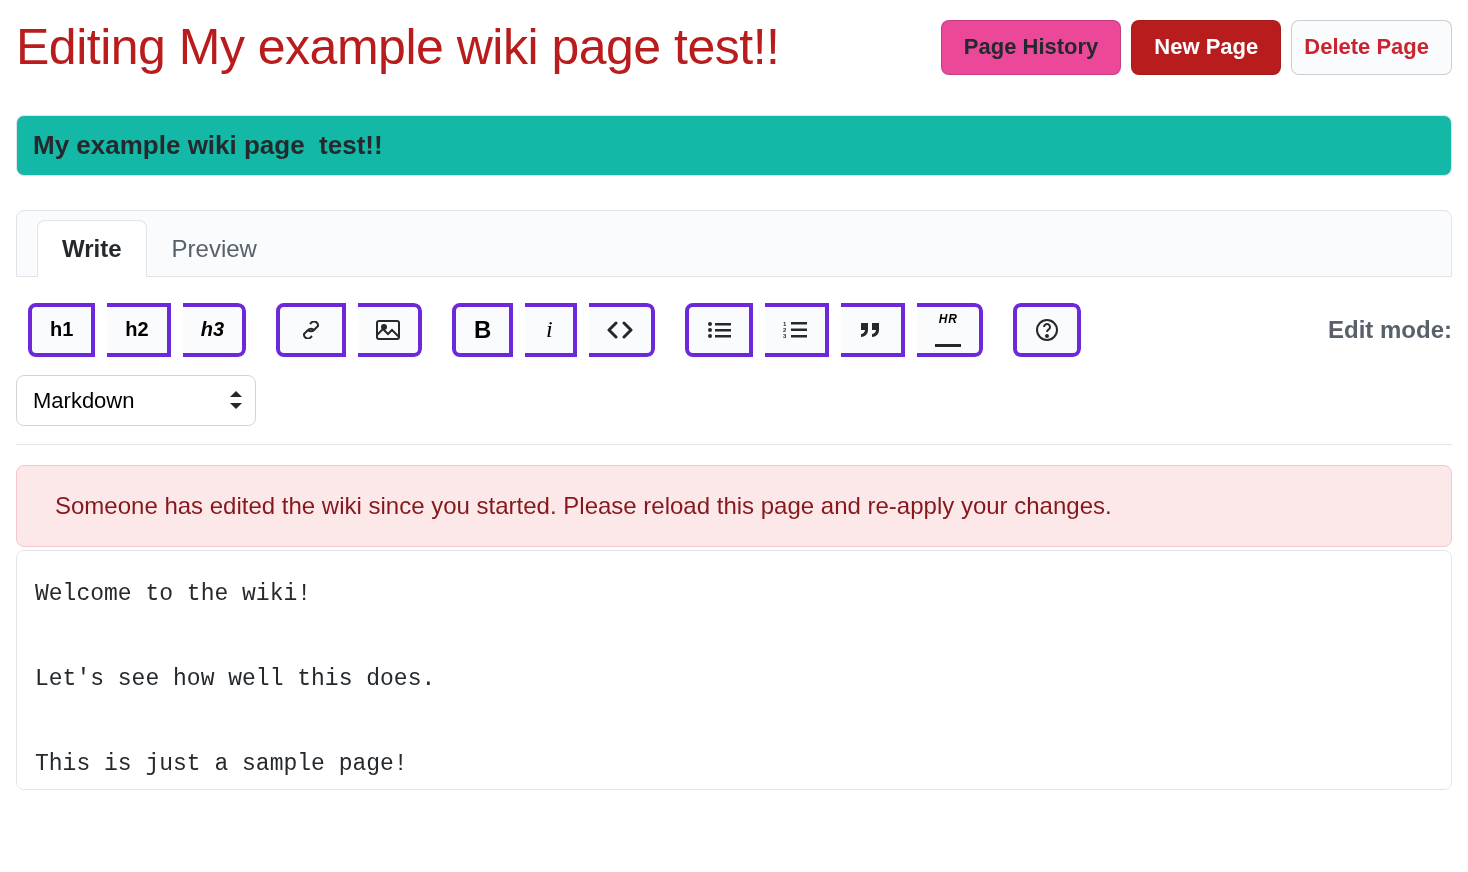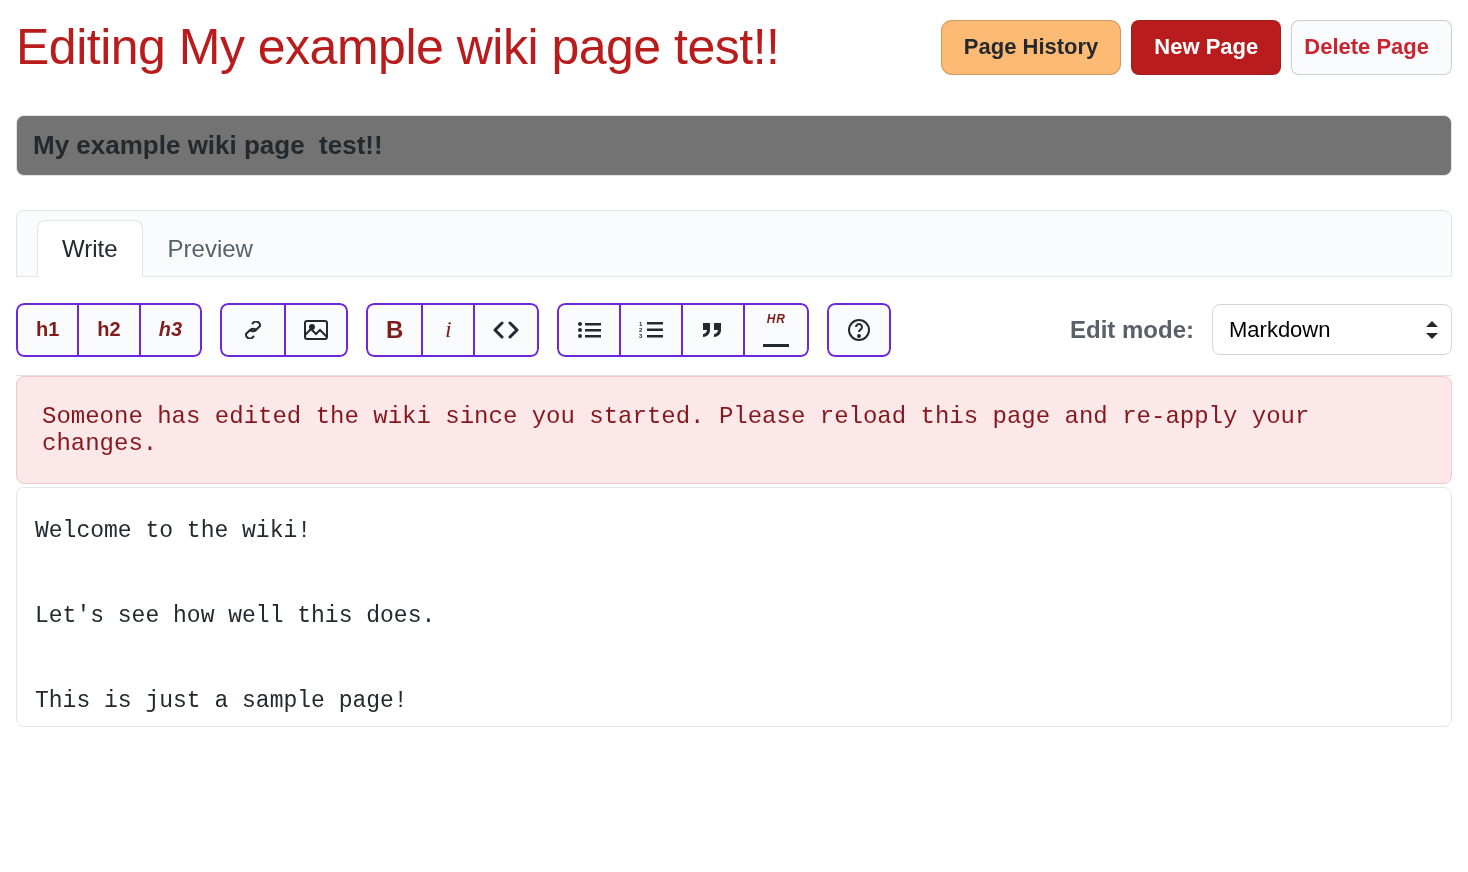--- a/index.html
+++ b/index.html
@@ -35,44 +35,43 @@
   font-size: 22px;
   font-weight: 600;
   padding: 11px 22px;
   border-radius: 8px;
   border: 1px solid rgba(27,31,35,0.2);
   cursor: pointer;
   white-space: nowrap;
   line-height: 1.4;
 }
 .btn-default {
-  background: #fdba74;
-  color: #24292e;
-  border-radius: 11px;
+  background: #ec4899;
+  color: #24292e;
 }
 .btn-primary {
   background: #b91c1c;
   color: #fff;
   border-color: rgba(27,31,35,0.15);
 }
 .btn-danger {
   background: #fafbfc;
   color: #cb2431;
   padding-left: 12px;
 }
 .title-input {
   width: 100%;
   font-size: 26px;
   font-weight: 700;
   padding: 14px 16px;
   border: 1px solid #e1e4e8;
   border-radius: 8px;
   margin-top: 36px;
   color: #24292e;
-  background: #737373;
+  background: #14b8a6;
 }
 .tabnav {
   margin-top: 34px;
   border: 1px solid #e1e4e8;
   border-radius: 8px 8px 0 0;
   background: #fafbfc;
   padding: 8px 20px 0 20px;
   display: flex;
 }
 .tab {
@@ -83,48 +82,50 @@
   border-radius: 8px 8px 0 0;
   cursor: pointer;
   color: #586069;
   position: relative;
   bottom: -1px;
 }
 .tab.active {
   background: #fff;
   border-color: #e1e4e8;
   color: #24292e;
+  font-weight: bold;
 }
 .toolbar-row {
   display: flex;
   align-items: center;
   margin-top: 26px;
   padding-bottom: 18px;
   border-bottom: 1px solid #e1e4e8;
   flex-wrap: wrap;
   gap: 18px;
 }
 .tool-group {
   display: inline-flex;
   border-radius: 8px;
   overflow: hidden;
 }
 .tool-btn {
-  border: 2px solid #6d28d9;
+  border: 4px solid #6d28d9;
   background: #fafbfc;
   padding: 10px 18px;
   font-size: 20px;
   font-weight: 600;
   cursor: pointer;
   display: flex;
   align-items: center;
   justify-content: center;
   min-width: 52px;
   height: 54px;
-  color: #7f1d1d;
+  color: #000000;
+  margin-left: 12px;
 }
 .tool-group .tool-btn + .tool-btn {
   border-left: none;
 }
 .tool-group .tool-btn:first-child {
   border-radius: 8px 0 0 8px;
 }
 .tool-group .tool-btn:last-child {
   border-radius: 0 8px 8px 0;
   font-style: italic;
@@ -158,24 +159,24 @@
   position: absolute;
   right: 14px;
   top: 50%;
   transform: translateY(-50%);
   pointer-events: none;
 }
 .alert {
   background: #fce8e9;
   border: 1px solid #f5c6cb;
   border-radius: 8px;
-  padding: 26px 25px;
+  padding: 26px 38px;
+  margin-top: 20px;
   font-size: 24px;
   color: #86181d;
-  font-family: Liberation Mono, monospace;
 }
 .content-textarea {
   width: 100%;
   border: 1px solid #e1e4e8;
   border-radius: 8px;
   margin-top: 3px;
   padding: 22px 18px;
   font-family: "SFMono-Regular", Consolas, "Liberation Mono", Menlo, monospace;
   font-size: 23px;
   line-height: 1.85;

